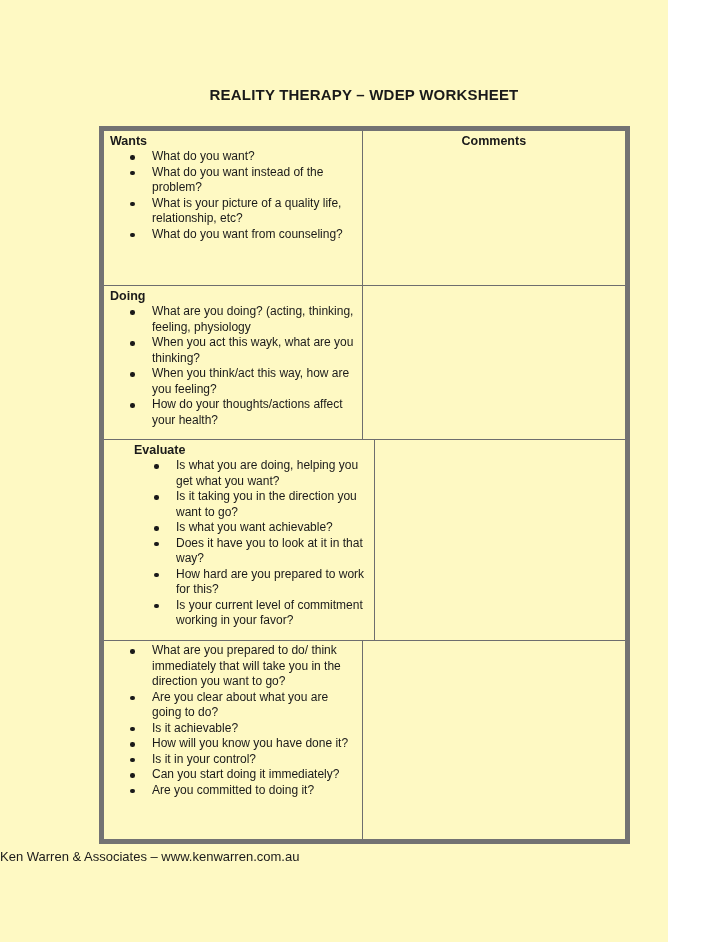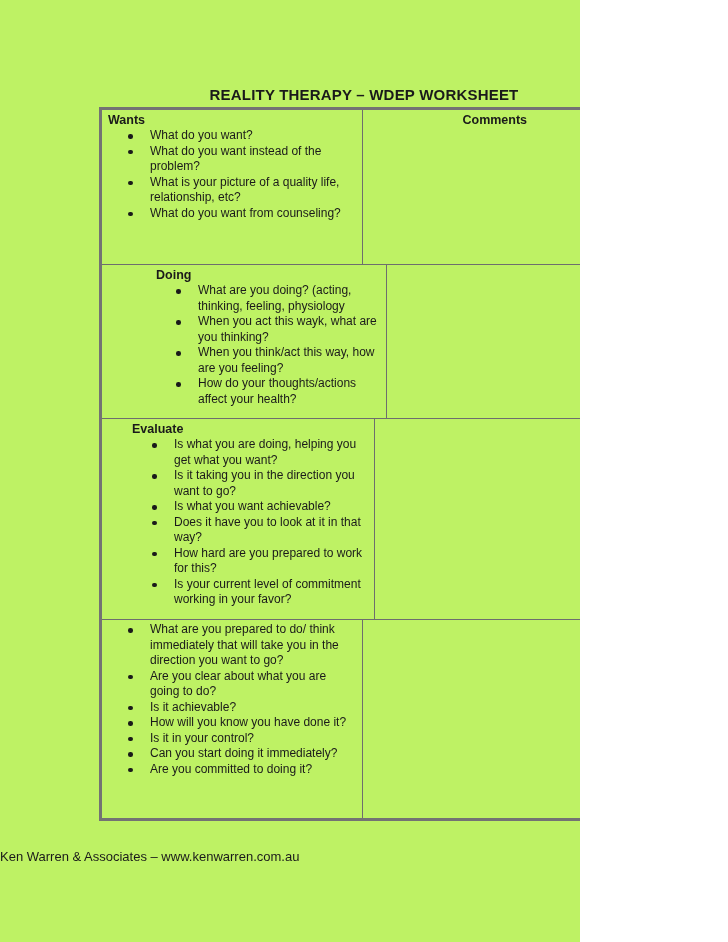--- a/index.html
+++ b/index.html
@@ -3,56 +3,56 @@
 <meta charset="utf-8">
 <style>
   * { margin: 0; padding: 0; box-sizing: border-box; }
   html, body {
     background: #ffffff;
     font-family: "Liberation Sans", "DejaVu Sans", sans-serif;
     color: #1a1a1a;
   }
   .page {
     position: relative;
-    width: 580px;
+    width: 668px;
     height: 942px;
-    background: #bef264;
+    background: #fef9c3;
     overflow: hidden;
   }
   .doc-title {
     position: absolute;
     top: 86px;
     left: 0;
     width: 728px;
     text-align: center;
     font-size: 15px;
     font-weight: bold;
     letter-spacing: 0.2px;
   }
   .worksheet-table {
     position: absolute;
     left: 99px;
-    top: 107px;
+    top: 126px;
     width: 531px;
-    border: 3px solid #737373;
+    border: 5px solid #737373;
     border-collapse: collapse;
   }
   .trow { display: flex; }
   .trow + .trow { border-top: 1px solid #6e6e6e; }
   .cell-left {
     width: 263px;
     border-right: 1px solid #6e6e6e;
     padding: 2px 4px 2px 6px;
   }
   .cell-right {
     width: 267px;
     padding: 2px 4px;
   }
   .row-wants    .cell-left { min-height: 154px; }
-  .row-doing    .cell-left { min-height: 153px; margin-left: 48px; }
+  .row-doing    .cell-left { min-height: 153px; }
   .row-evaluate .cell-left { min-height: 200px; margin-left: 24px; }
   .row-plan     .cell-left { min-height: 198px; }
   .section-label {
     font-size: 12.5px;
     line-height: 16px;
     display: block;
   }
   .section-label.bold { font-weight: bold; }
   .comments-header {
     display: block;

